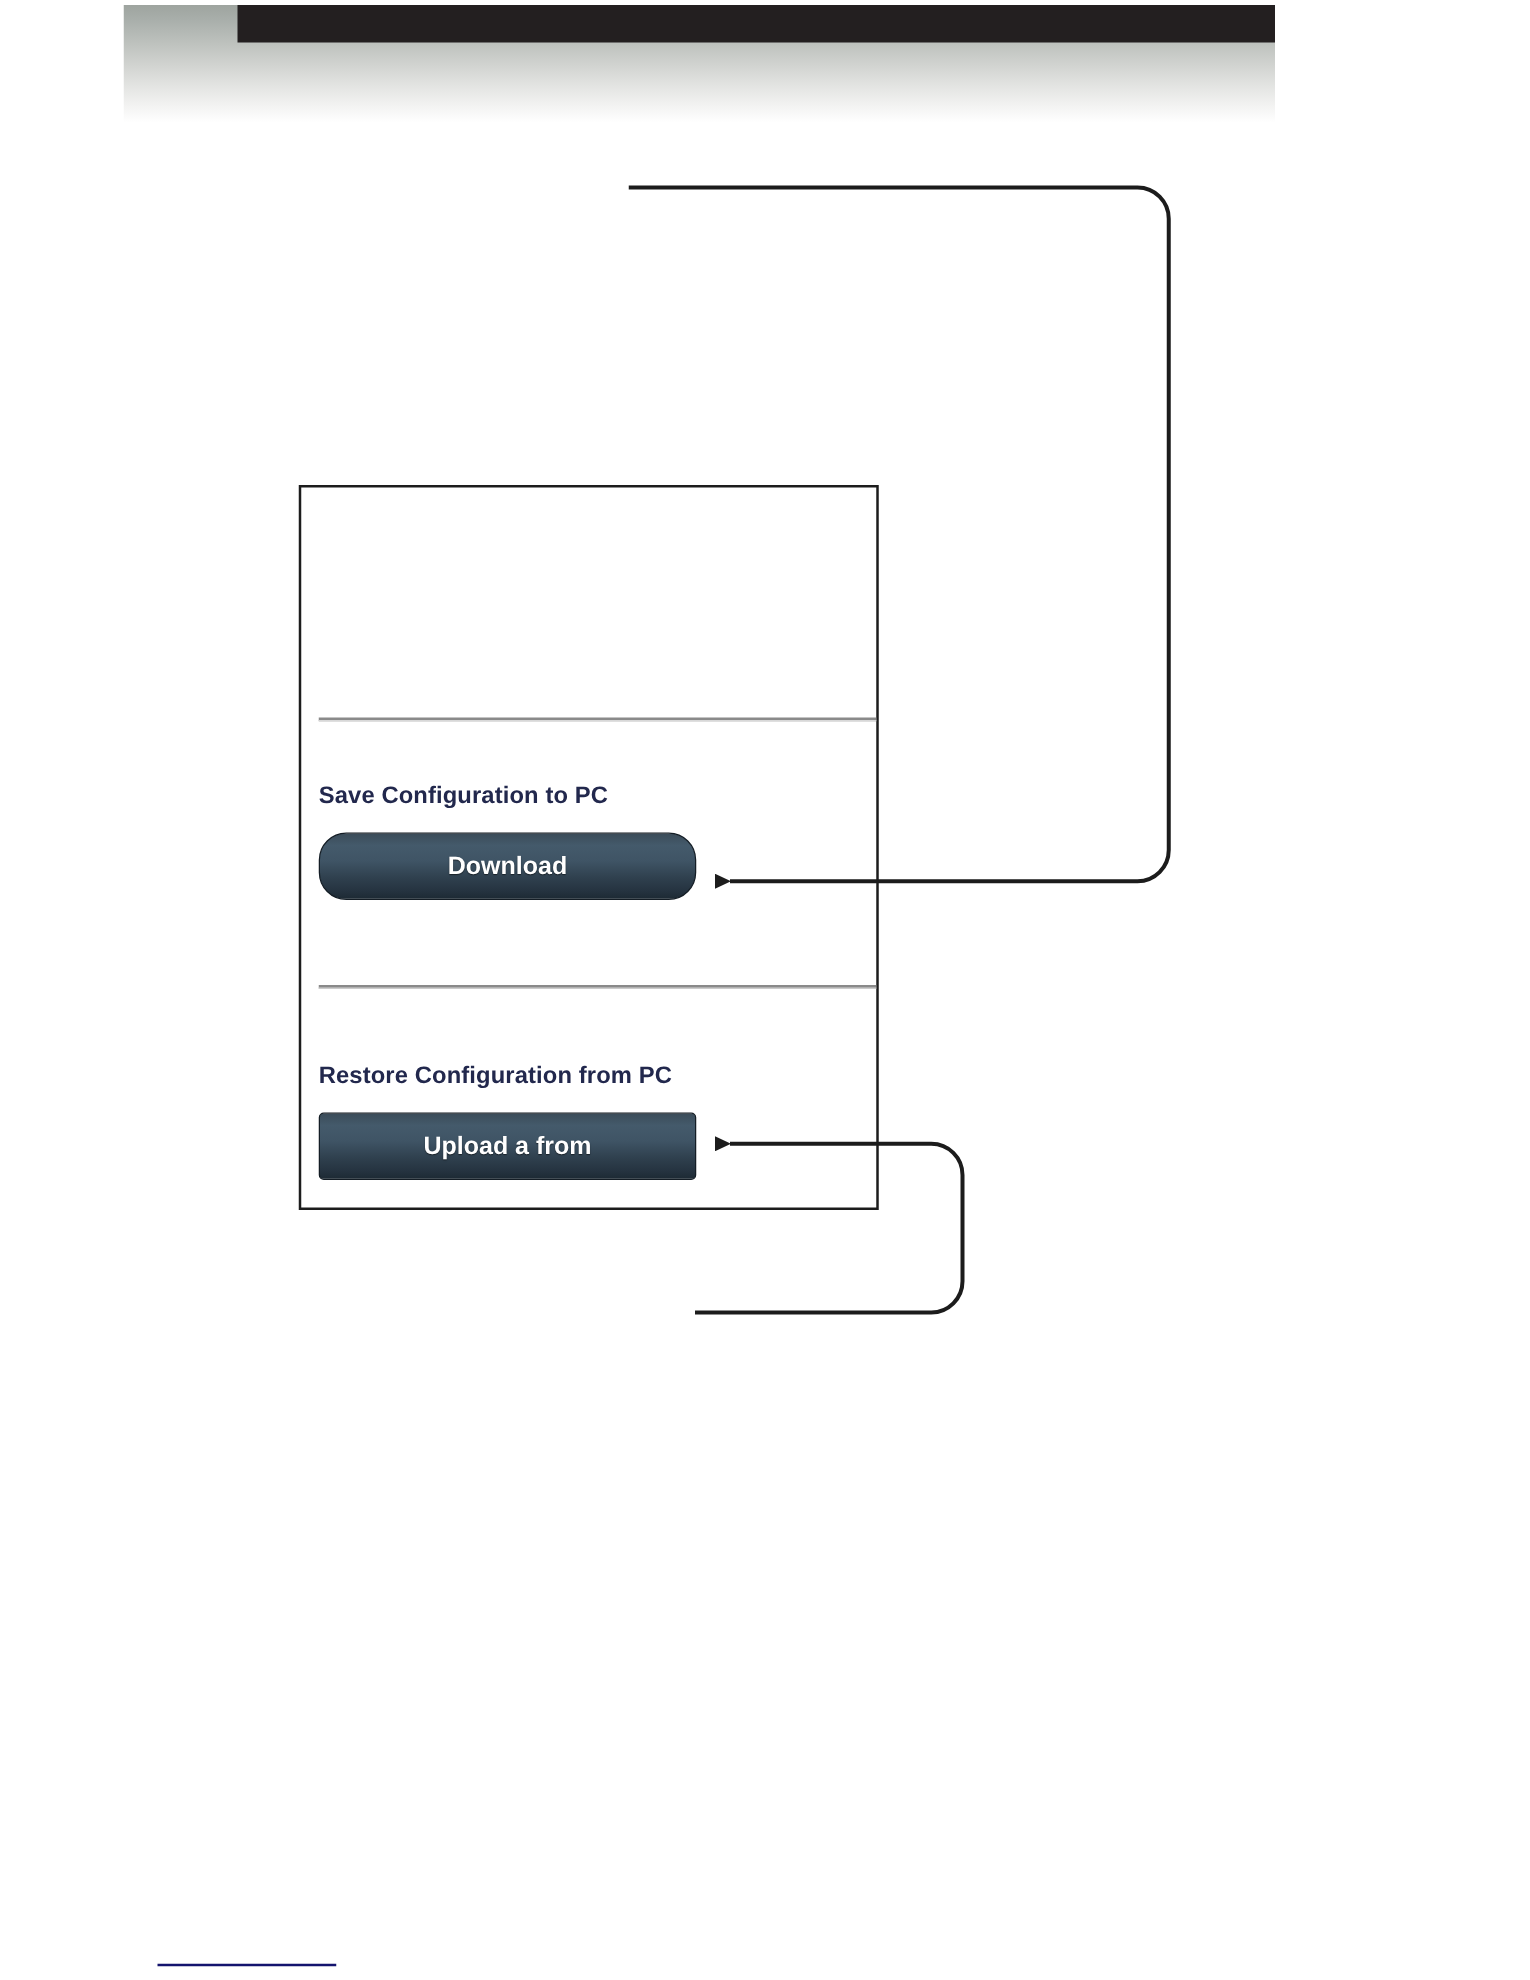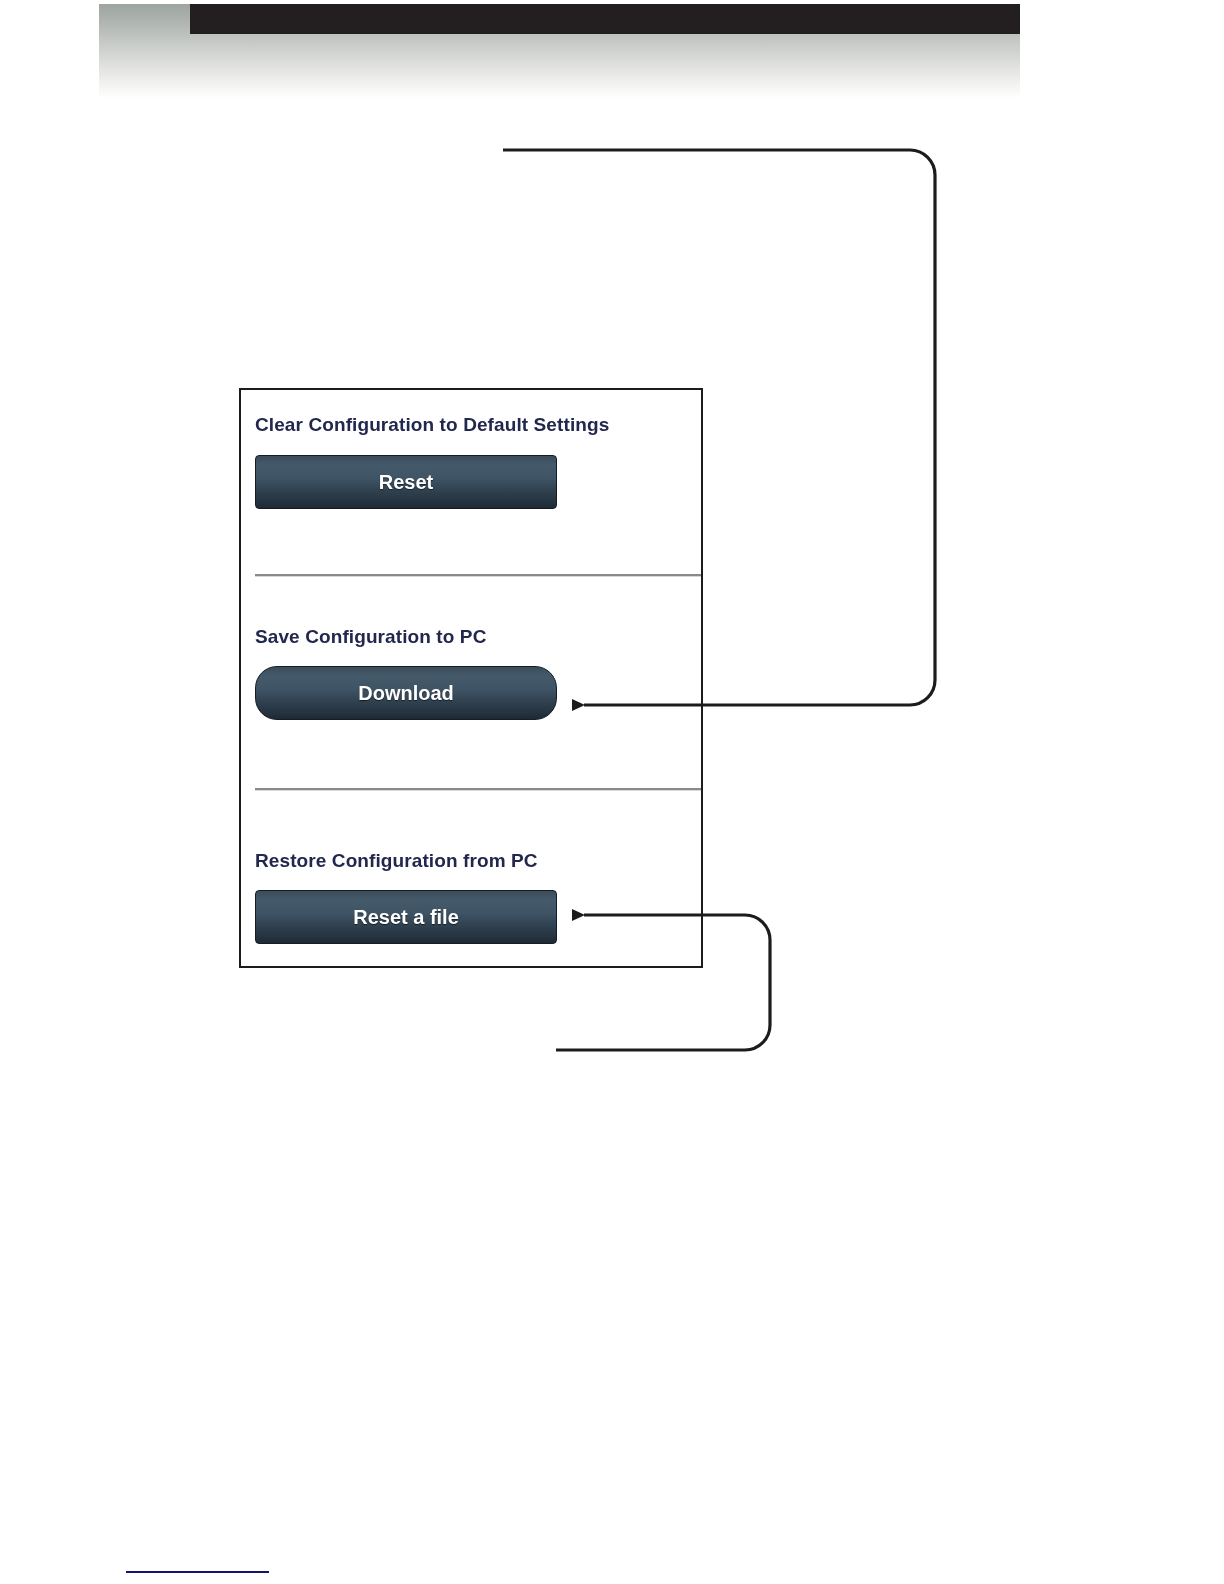--- a/index.html
+++ b/index.html
@@ -137,37 +137,33 @@
   }
 </style>
 </head>
 <body>
 
 <div id="header-band"></div>
 <div id="header-blackbar"></div>
 
 <div id="config-panel">
 
-  <div class="panel-section" id="section-reset">
-    <div class="section-heading">Clear Configuration to Default Settings</div>
-    <button class="action-button">Reset</button>
-  </div>
 
   <div class="section-divider" id="divider-1"></div>
 
   <div class="panel-section" id="section-download">
     <div class="section-heading">Save Configuration to PC</div>
     <button class="action-button">Download</button>
   </div>
 
   <div class="section-divider" id="divider-2"></div>
 
   <div class="panel-section" id="section-upload">
     <div class="section-heading">Restore Configuration from PC</div>
-    <button class="action-button">Reset a file</button>
+    <button class="action-button">Upload a from</button>
   </div>
 
 </div>
 
 <svg id="callout-layer" viewBox="0 0 1224 1584" width="1224" height="1584">
   <defs>
     <marker id="arrow-left" markerWidth="14" markerHeight="12" refX="1" refY="6" orient="auto-start-reverse" markerUnits="userSpaceOnUse">
       <path d="M13,0 L13,12 L0,6 Z" fill="#1c1c1c"></path>
     </marker>
   </defs>

